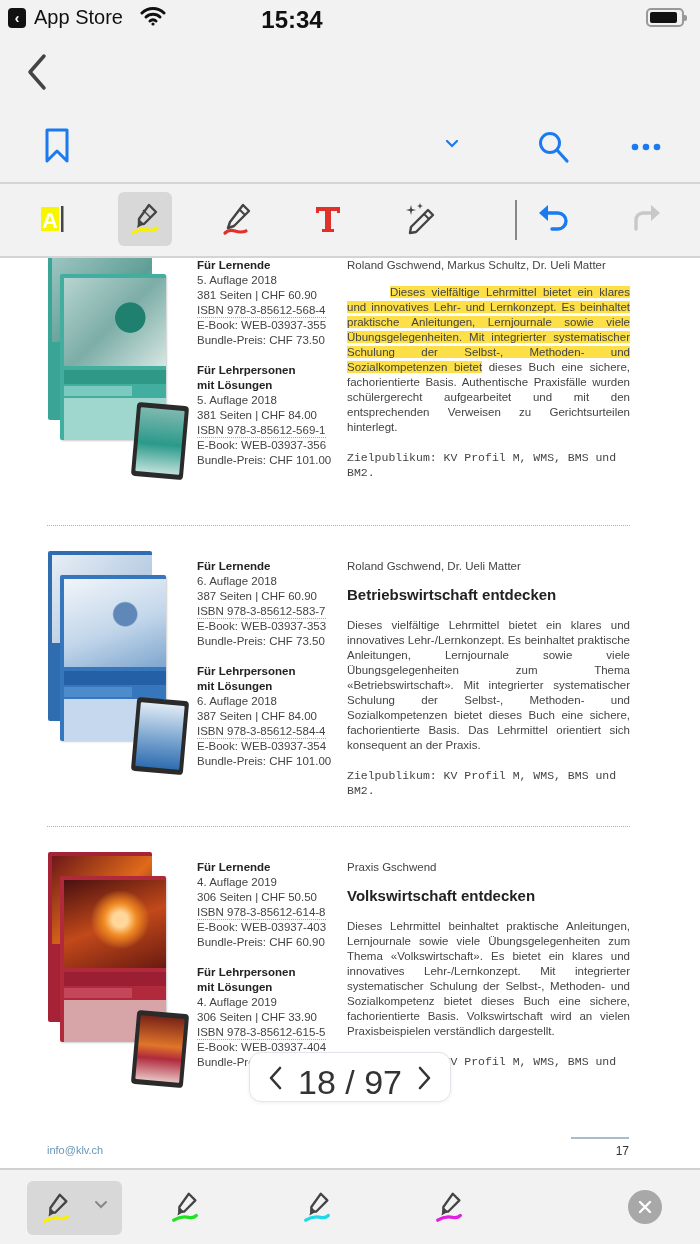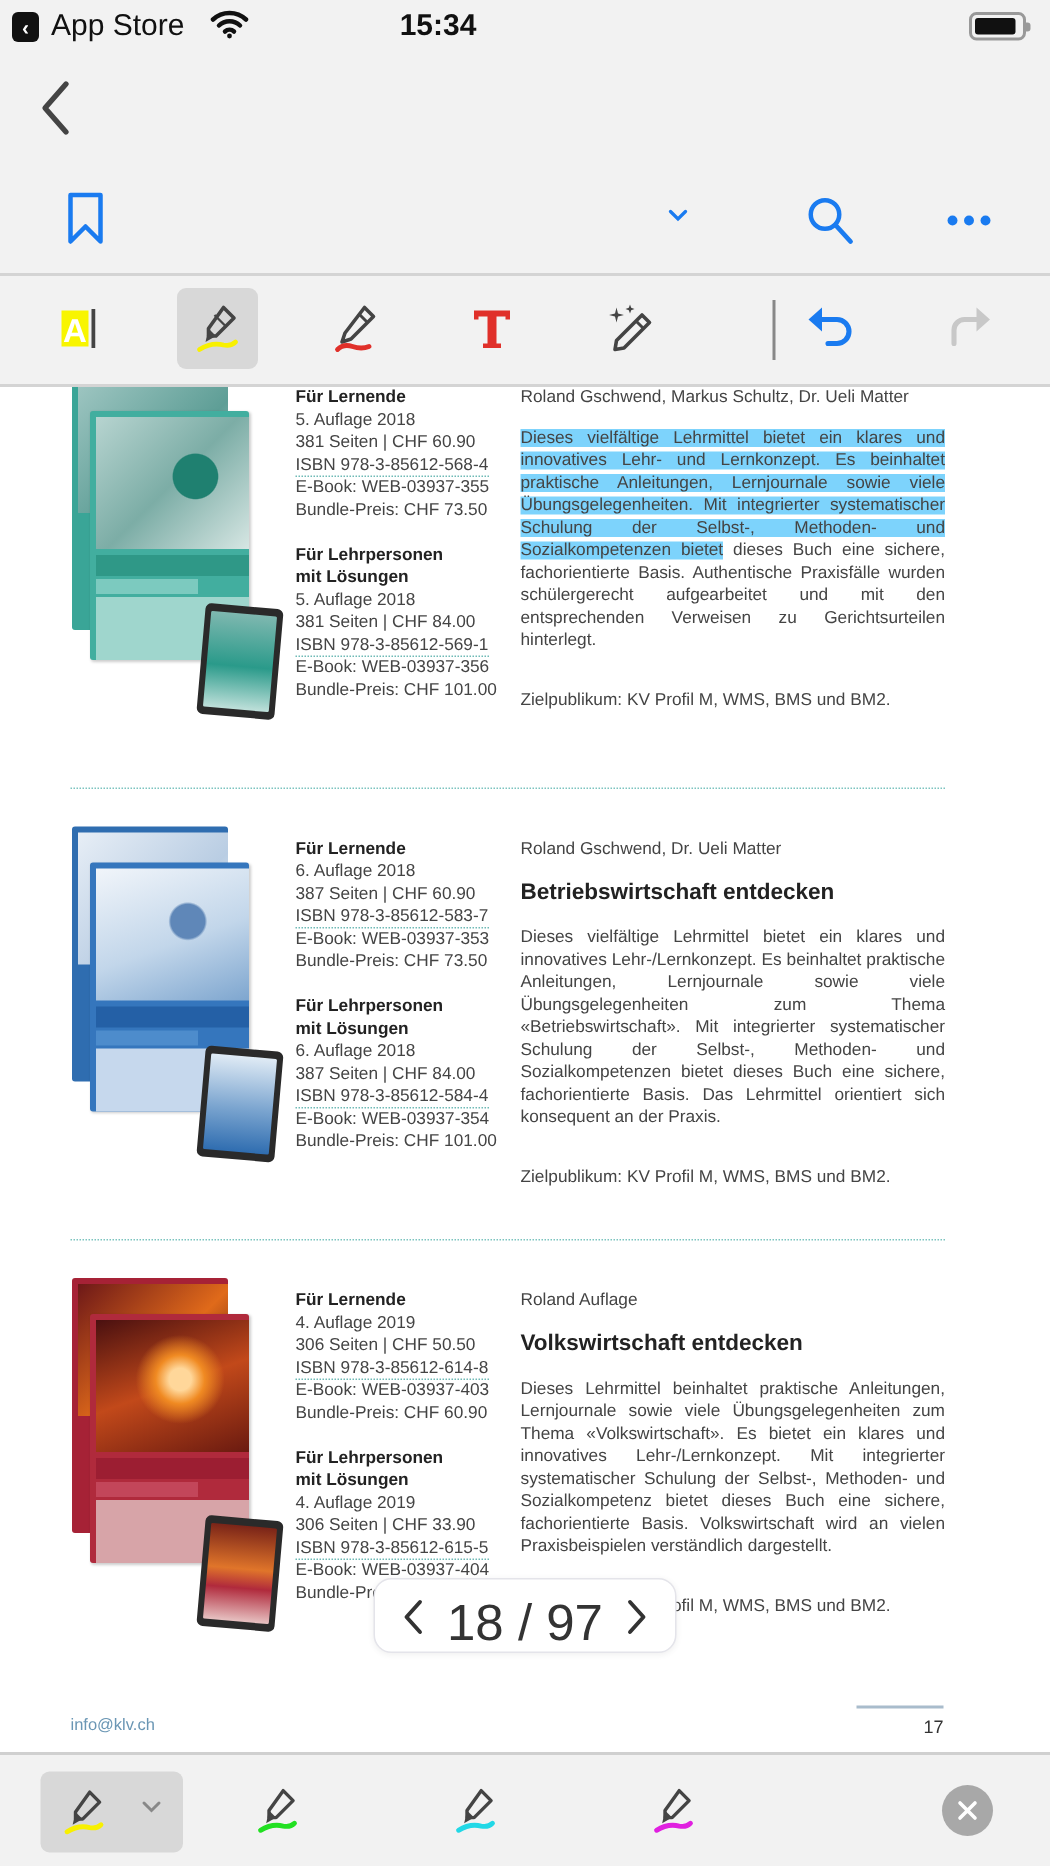--- a/index.html
+++ b/index.html
@@ -4,21 +4,21 @@
 <style>
   * { box-sizing: border-box; margin: 0; padding: 0; }
   html, body { width: 700px; height: 1244px; overflow: hidden; background: #f2f2f2; font-family: "Liberation Sans", sans-serif; }
   .screen { position: relative; width: 700px; height: 1244px; background: #f2f2f2; }
 
   
   .statusbar { position: absolute; top: 0; left: 0; width: 700px; height: 36px; }
   .sb-back { position: absolute; left: 8px; top: 8px; width: 18px; height: 20px; background: #111; border-radius: 4px; color: #fff; font-size: 14px; line-height: 20px; text-align: center; font-weight: bold; }
   .sb-app { position: absolute; left: 34px; top: 6px; font-size: 20px; color: #111; }
   .sb-wifi { position: absolute; left: 140px; top: 6px; }
-  .sb-time { position: absolute; left: 0; width: 584px; text-align: center; top: 6px; font-size: 20px; font-weight: bold; color: #111; }
+  .sb-time { position: absolute; left: 0; width: 584px; text-align: center; top: 6px; font-size: 24px; font-weight: bold; color: #111; }
   .sb-battery { position: absolute; right: 16px; top: 8px; width: 38px; height: 19px; border: 2px solid #999; border-radius: 5px; }
   .sb-battery .fill { position: absolute; left: 2px; top: 2px; width: 27px; height: 11px; background: #111; border-radius: 2px; }
   .sb-battery .nub { position: absolute; right: -5px; top: 5px; width: 3px; height: 6px; background: #999; border-radius: 0 2px 2px 0; }
 
   
   .navbar { position: absolute; top: 36px; left: 0; width: 700px; height: 70px; }
   .nav-back { position: absolute; left: 22px; top: 16px; width: 30px; height: 40px; cursor: pointer; }
   .nav-title { position: absolute; left: 0; width: 700px; text-align: center; top: 16px; font-size: 23px; color: #333; }
 
   
@@ -52,22 +52,22 @@
 
   .info { position: absolute; left: 197px; width: 140px; font-size: 11.5px; line-height: 15px; color: #444; }
   .info .hd { font-weight: bold; color: #222; }
   .info .isbn { border-bottom: 1.5px dotted #6fbab6; display: inline-block; line-height: 14px; }
   .info .gap { height: 15px; }
 
   .desc { position: absolute; left: 347px; width: 283px; font-size: 11.5px; line-height: 15px; color: #444; }
   .desc .authors { margin-bottom: 12px; }
   .desc .title { font-size: 15px; font-weight: bold; color: #222; margin-bottom: 14px; line-height: 18px; }
   .desc .body { text-align: justify; }
-  .desc .target { margin-top: 25px; }
-  .hl { background: #7dd3fc; }
+  .desc .target { margin-top: 15px; font-family: Liberation Mono, monospace; }
+  .hl { background: #fde047; margin-left: 43px; }
   .title-hl { position: relative; display: inline-block; }
   .title-hl::before { content: ""; position: absolute; left: -24px; top: -10px; width: 200px; height: 36px; background: #fbf200; border-radius: 20px; z-index: 0; }
   .title-hl span { position: relative; z-index: 1; }
 
   .rule { position: absolute; left: 47px; width: 583px; height: 0; border-top: 1.5px dotted #7cc4bf; }
 
   .pager { position: absolute; left: 249px; top: 794px; width: 202px; height: 50px; background: #fff; border: 1px solid #e4e4ea; border-radius: 12px; box-shadow: 0 1px 4px rgba(0,0,0,0.06); }
   .pager .prev, .pager .next { position: absolute; top: 12px; width: 24px; height: 26px; cursor: pointer; }
   .pager .prev { left: 14px; }
   .pager .next { right: 14px; }
@@ -289,21 +289,21 @@
         <div class="gap"></div>
         <div class="hd">Für Lehrpersonen</div>
         <div class="hd">mit Lösungen</div>
         <div>4. Auflage 2019</div>
         <div>306 Seiten | CHF 33.90</div>
         <div><span class="isbn">ISBN 978-3-85612-615-5</span></div>
         <div>E-Book: WEB-03937-404</div>
         <div>Bundle-Preis: CHF 101.00</div>
       </div>
       <div class="desc" style="top:8px">
-        <div class="authors">Roland Auflage</div>
+        <div class="authors">Praxis Gschwend</div>
         <div class="title">Volkswirtschaft entdecken</div>
         <div class="body">Dieses Lehrmittel beinhaltet praktische Anleitungen, Lernjournale sowie viele Übungsgelegenheiten zum Thema «Volkswirtschaft». Es bietet ein klares und innovatives Lehr-/Lernkonzept. Mit integrierter systematischer Schulung der Selbst-, Methoden- und Sozialkompetenz bietet dieses Buch eine sichere, fachorientierte Basis. Volkswirtschaft wird an vielen Praxisbeispielen verständlich dargestellt.</div>
         <div class="target">Zielpublikum: KV Profil M, WMS, BMS und BM2.</div>
       </div>
     </div>
 
     <div class="pager">
       <svg class="prev" viewBox="0 0 24 26">
         <path d="M16 3 L7 13 L16 23" stroke="#333" stroke-width="2.6" fill="none" stroke-linecap="round" stroke-linejoin="round"></path>
       </svg>

